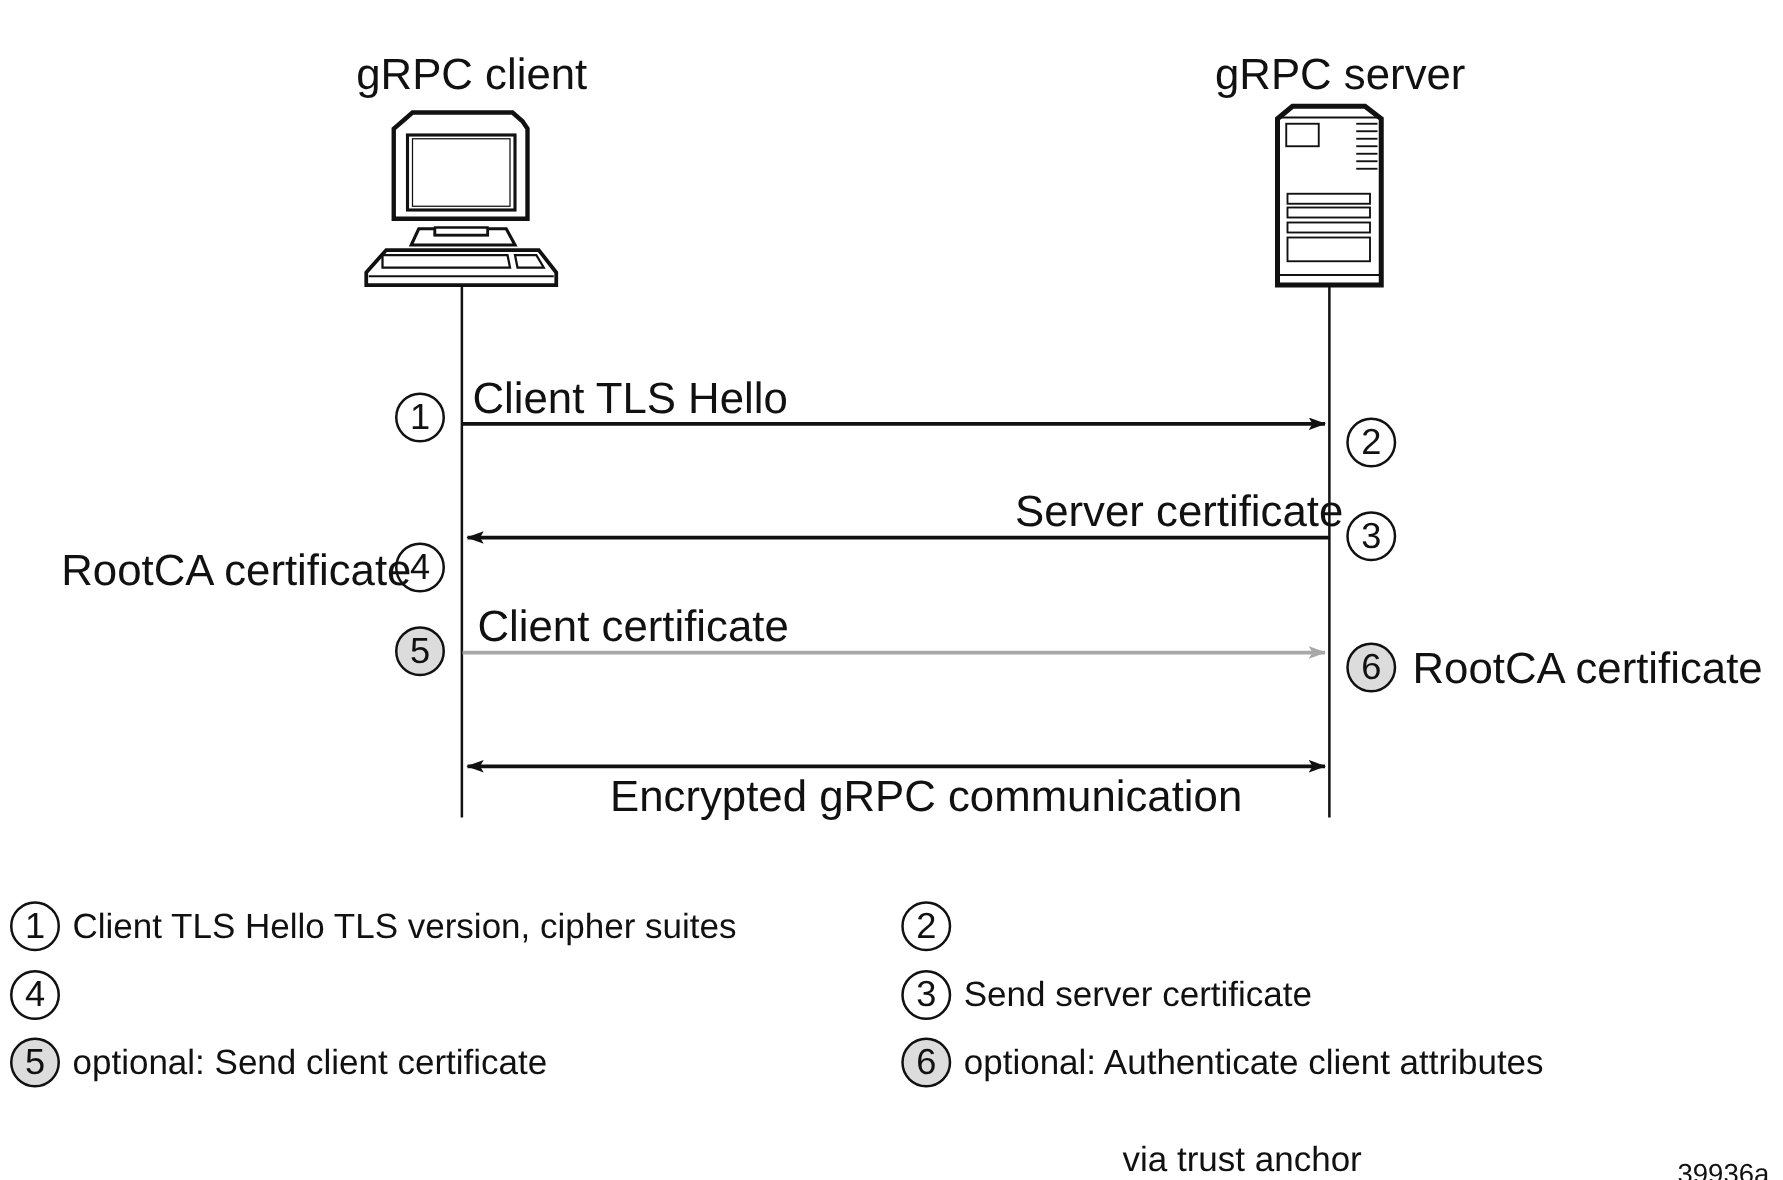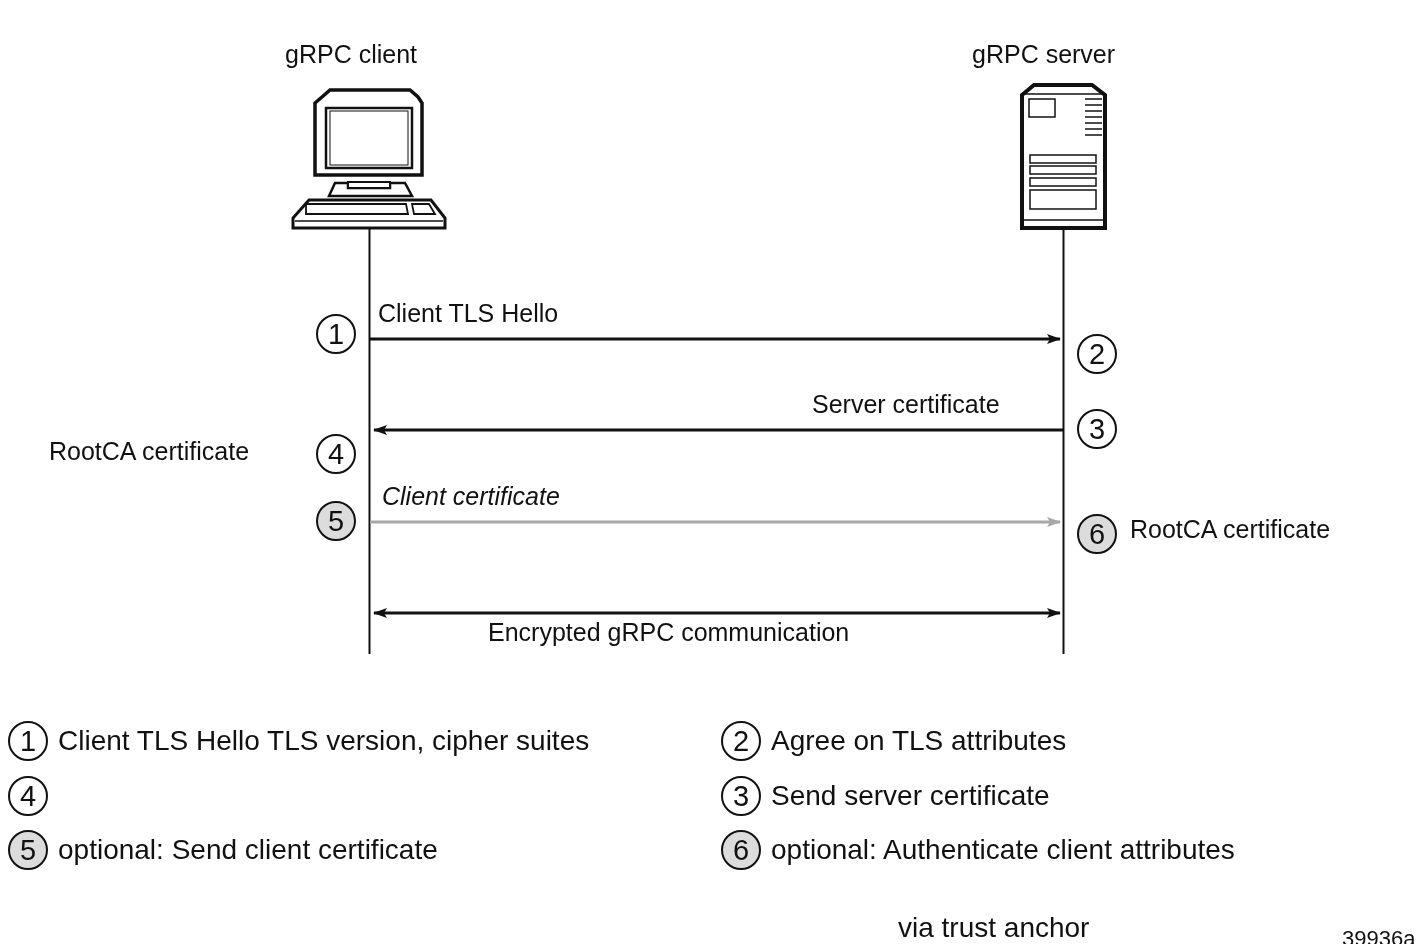--- a/index.html
+++ b/index.html
@@ -1,19 +1,19 @@
 <!DOCTYPE html>
 <html><head>
 <meta charset="utf-8">
 <style>
   html, body { margin: 0; padding: 0; background: #ffffff; }
   body { width: 1426px; height: 944px; position: relative; overflow: hidden;
          font-family: "Liberation Sans", sans-serif; color: #111; }
   svg { position: absolute; left: 0; top: 0; }
-  .lbl { position: absolute; font-size: 25px; line-height: 1; white-space: nowrap; color: #111; }
+  .lbl { position: absolute; font-size: 35px; line-height: 1; white-space: nowrap; color: #111; }
   .circ { position: absolute; width: 40px; height: 40px; border: 2.5px solid #111; border-radius: 50%;
           box-sizing: border-box; display: flex; align-items: center; justify-content: center;
           font-size: 29px; background: #fff; }
   .circ.opt { background: #dcdcdc; }
   .legend-row { position: absolute; display: flex; align-items: flex-start; }
   .legend-row .circ { position: static; flex: 0 0 auto; margin-right: 10px; }
   .legend-text { font-size: 28px; line-height: 34px; padding-top: 3px; }
   .legend-text .l2 { display: block; padding-left: 127px; margin-top: 44px; }
 </style>
 </head>
@@ -71,21 +71,21 @@
   <line x1="1063" y1="430" x2="374" y2="430" stroke="#111" stroke-width="3" marker-end="url(#ah)"></line>
   <line x1="370" y1="522" x2="1060" y2="522" stroke="#a8a8a8" stroke-width="3" marker-end="url(#ahg)"></line>
   <line x1="374" y1="613" x2="1060" y2="613" stroke="#111" stroke-width="3" marker-end="url(#ah)" marker-start="url(#ahs)"></line>
 </svg>
 
 <div class="lbl" style="left:285px; top:42px;">gRPC client</div>
 <div class="lbl" style="left:972px; top:42px;">gRPC server</div>
 
 <div class="lbl" style="left:378px; top:301px;">Client TLS Hello</div>
 <div class="lbl" style="left:812px; top:392px;">Server certificate</div>
-<div class="lbl" style="left:382px; top:484px;font-style:italic;">Client certificate</div>
+<div class="lbl" style="left:382px; top:484px;">Client certificate</div>
 <div class="lbl" style="left:488px; top:620px;">Encrypted gRPC communication</div>
 
 <div class="circ" style="left:316px; top:314px;">
     <span>1</span>
   </div>
 <div class="circ" style="left:1077px; top:334px;">
     <span>2</span>
   </div>
 <div class="circ" style="left:1077px; top:409px;">
     <span>3</span>
@@ -106,21 +106,20 @@
   <div class="legend-row" style="left:8px; top:721px;">
     <div class="circ">
         <span>1</span>
       </div>
     <div class="legend-text">Client TLS Hello TLS version, cipher suites</div>
   </div>
   <div class="legend-row" style="left:721px; top:721px;">
     <div class="circ">
         <span>2</span>
       </div>
-    <div class="legend-text">Agree on TLS attributes</div>
   </div>
   <div class="legend-row" style="left:8px; top:776px;">
     <div class="circ">
         <span>4</span>
       </div>
   </div>
   <div class="legend-row" style="left:721px; top:776px;">
     <div class="circ">
         <span>3</span>
       </div>

